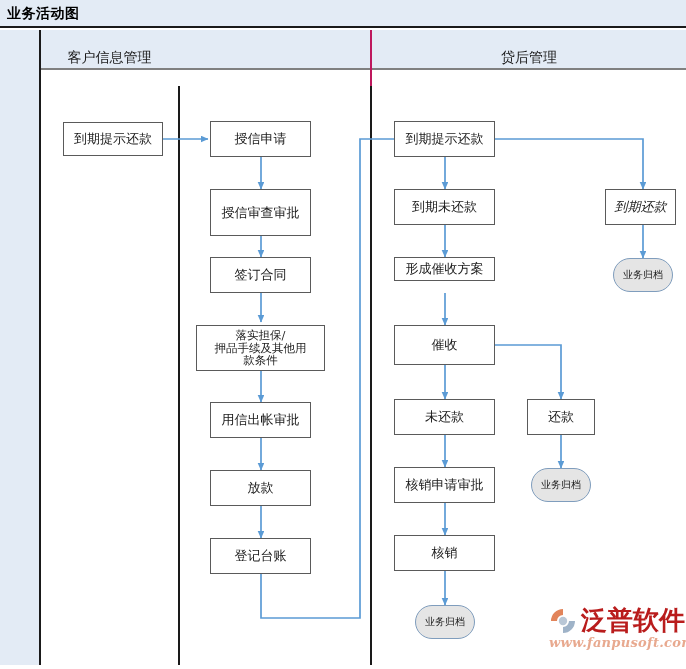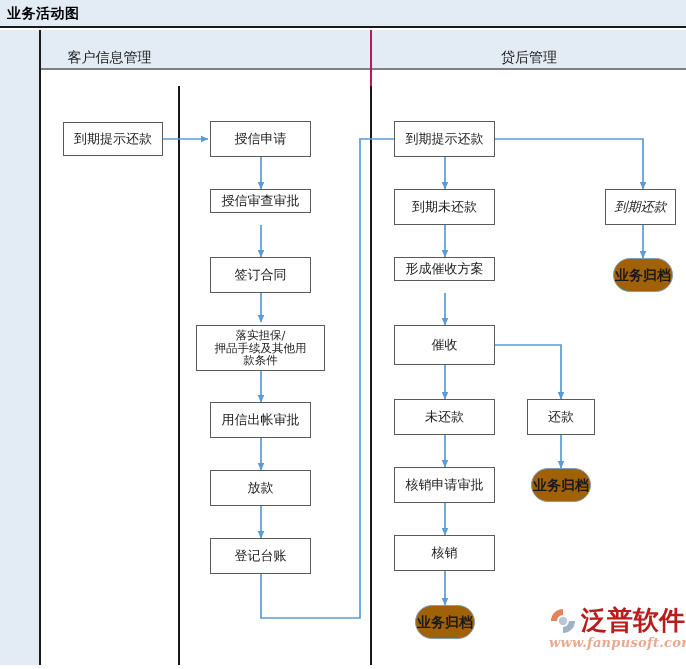--- a/index.html
+++ b/index.html
@@ -110,26 +110,25 @@
     font-family: "DejaVu Serif", "Liberation Serif", serif;
     font-size: 13px;
     color: #1a1a1a;
     line-height: 1.18;
   }
   .node.process {
     background: #ffffff;
     border: 1.6px solid #5a5a5a;
   }
   .node.terminator {
-    background: #a16207;
+    background: #e5e5e5;
     border: 1.3px solid #7f9dbd;
     border-radius: 18px;
-    font-size: 14px;
+    font-size: 10px;
     color: #1a1a1a;
-    font-weight: bold;
   }
   .node.multiline {
     font-size: 11.5px;
     line-height: 1.12;
     overflow: visible;
   }
   .node.multiline span { display: block; white-space: nowrap; }
 
   
   #logo {
@@ -228,21 +227,21 @@
 
       <path d="M445,503 L445,535"></path>
 
       <path d="M445,571 L445,605"></path>
     </g>
   </svg>
 
   <div class="node process" style="left:63px;  top:122px; width:100px; height:34px;">到期提示还款</div>
 
   <div class="node process" style="left:210px; top:121px; width:101px; height:36px;">授信申请</div>
-  <div class="node process" style="left:210px; top:189px; width:101px; height:24px;">授信审查审批</div>
+  <div class="node process" style="left:210px; top:189px; width:101px; height:47px;">授信审查审批</div>
   <div class="node process" style="left:210px; top:257px; width:101px; height:36px;">签订合同</div>
   <div class="node process multiline" style="left:196px; top:325px; width:129px; height:46px; flex-direction:column;">
     <span>落实担保/</span>
     <span>押品手续及其他用</span>
     <span>款条件</span>
   </div>
   <div class="node process" style="left:210px; top:402px; width:101px; height:36px;">用信出帐审批</div>
   <div class="node process" style="left:210px; top:470px; width:101px; height:36px;">放款</div>
   <div class="node process" style="left:210px; top:538px; width:101px; height:36px;">登记台账</div>
 

